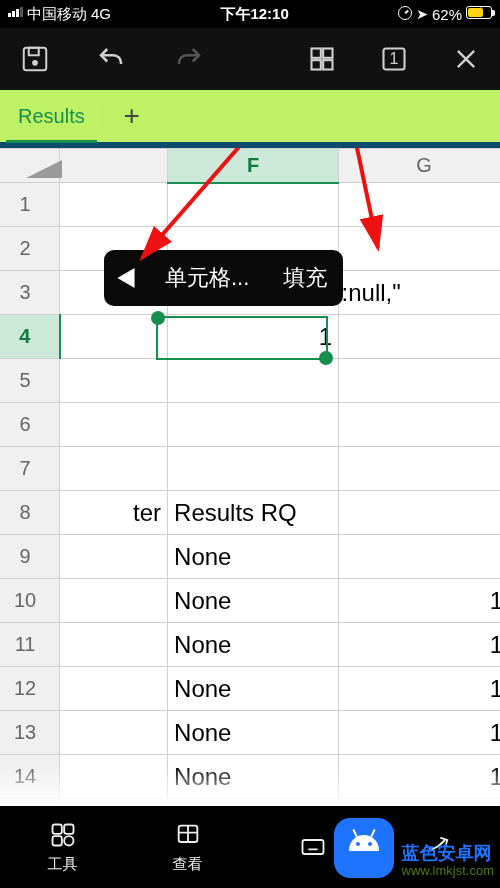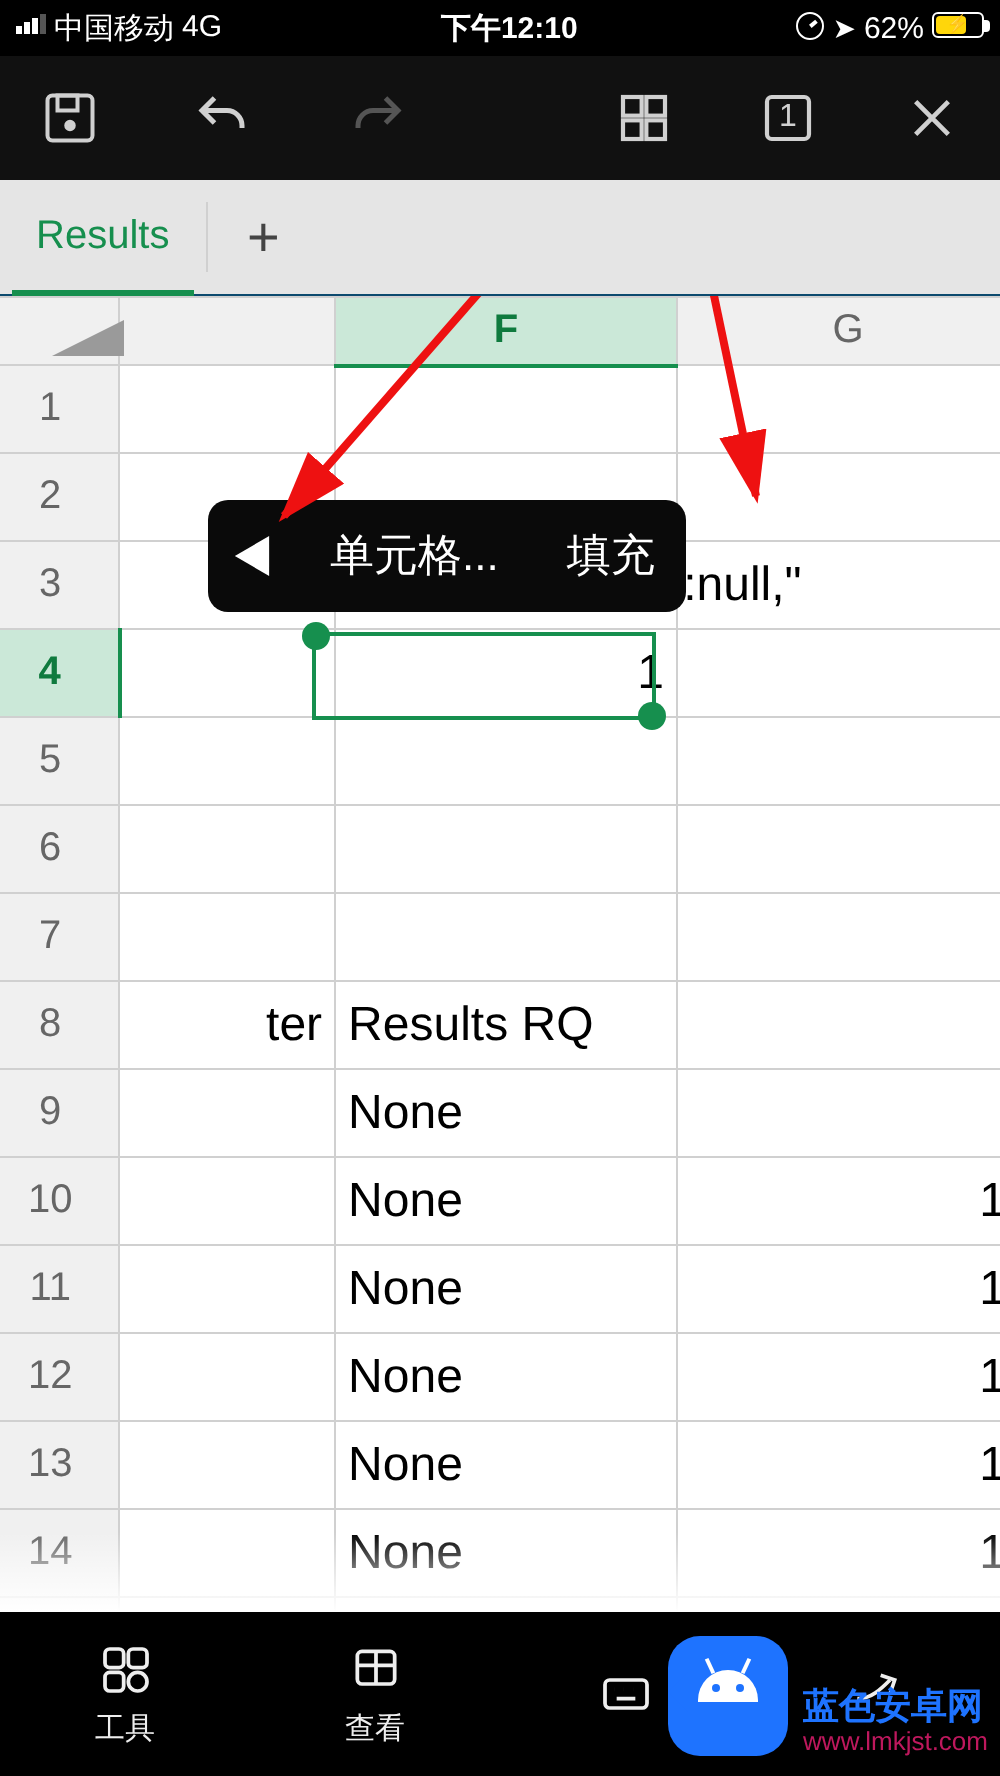--- a/index.html
+++ b/index.html
@@ -21,21 +21,21 @@
   .loc-icon { font-size:14px; transform:rotate(0deg); }
 
   
   .toolbar { height: 62px; background: #111; display: flex; align-items: center; justify-content: space-between; padding: 0 20px; }
   .tb-group { display: flex; gap: 44px; }
   .tb-icon { color: #d0d0d0; }
   .tb-icon.dim { color: #555; }
   .tb-icon svg { display:block; }
 
   
-  .tabs { height: 58px; background: #e5e5e5; display: flex; align-items: center; border-bottom: 1px solid #0c4a6e; }
+  .tabs { height: 58px; background: #bef264; display: flex; align-items: center; border-bottom: 6px solid #0c4a6e; }
   .tab { padding: 0 18px; height: 100%; display: flex; align-items: center; font-size: 20px; color: #168f4e; font-weight: 500; position: relative; }
   .tab.active::after { content:""; position:absolute; left:6px; right:6px; bottom:-1px; height:3px; background:#168f4e; }
   .tab-divider { width:1px; height:60%; background:#d0d0d0; }
   .add-tab { width:56px; display:flex; justify-content:center; align-items:center; color:#444; font-size:28px; font-weight:300; }
 
   
   .sheet { position: relative; width: 100%; }
   table.grid { border-collapse: collapse; table-layout: fixed; width: 520px; margin-left: -10px; }
   table.grid td, table.grid th { border: 1px solid #d0d0d0; }
   th.corner { width: 68px; height: 34px; background: #f0f0f0; }
@@ -81,21 +81,21 @@
   .wm-badge { width:60px; height:60px; background:#1e73ff; border-radius:16px; position:relative; display:flex; align-items:center; justify-content:center; }
   .wm-badge::before { content:""; position:absolute; left:-10px; top:18px; border:10px solid transparent; border-right-color:#1e73ff; }
   .wm-android { width:36px; height:26px; position:relative; }
   .wm-android .head { width:30px;height:16px;background:#fff;border-radius:16px 16px 0 0; margin:0 auto; position:relative;}
   .wm-android .head::before,.wm-android .head::after{content:"";position:absolute;width:4px;height:4px;background:#1e73ff;border-radius:50%;top:7px;}
   .wm-android .head::before{left:7px}.wm-android .head::after{right:7px}
   .wm-android .ant1,.wm-android .ant2{position:absolute;width:2px;height:8px;background:#fff;top:-6px;}
   .wm-android .ant1{left:8px;transform:rotate(-25deg)}.wm-android .ant2{right:8px;transform:rotate(25deg)}
   .wm-text { display:flex; flex-direction:column; line-height:1.1; }
   .wm-text .l1 { color:#1e73ff; font-size:18px; font-weight:600; white-space:nowrap;}
-  .wm-text .l2 { color:#be185d; font-size:13px; white-space:nowrap;}
+  .wm-text .l2 { color:#4d7c0f; font-size:13px; white-space:nowrap;}
 </style>
 </head>
 <body>
 
 <div class="status-bar">
   <div class="sb-left">
     <span class="sig-bars">
         <i></i>
         <i></i>
         <i></i>

